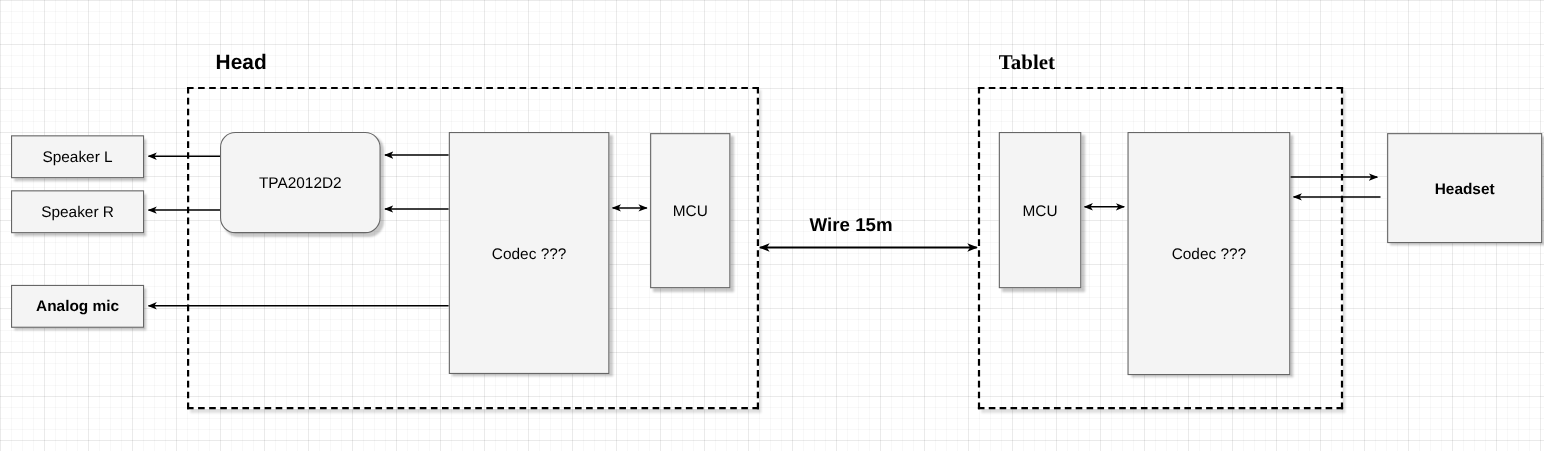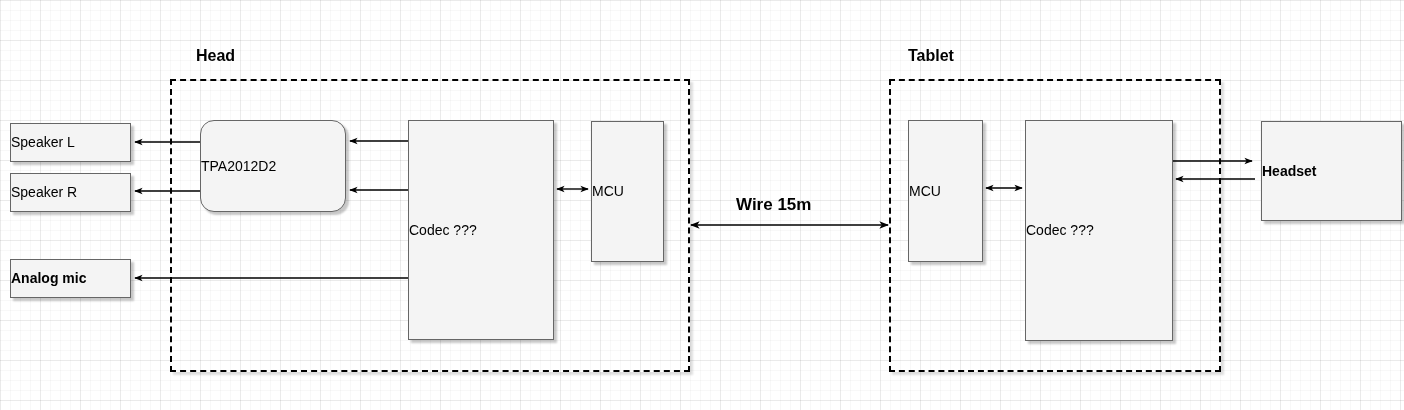--- a/index.html
+++ b/index.html
@@ -30,40 +30,40 @@
     height: 410px;
   }
   .node {
     position: absolute;
     box-sizing: border-box;
     background: #f4f4f4;
     border: 1px solid #666666;
     box-shadow: 3px 3px 2px rgba(0,0,0,0.22);
     display: flex;
     align-items: center;
-    justify-content: flex-start;
+    justify-content: center;
     font-family: "Liberation Sans", sans-serif;
     font-size: 14px;
     color: #000000;
     text-align: center;
     line-height: 1.2;
     z-index: 3;
   }
   .group-box {
     position: absolute;
     box-sizing: border-box;
     border: 2px dashed #000000;
     background: transparent;
     box-shadow: 3px 3px 2px rgba(0,0,0,0.13);
     z-index: 1;
   }
   .group-title {
     position: absolute;
     font-family: "Liberation Sans", sans-serif;
-    font-size: 16px;
+    font-size: 19px;
     font-weight: bold;
     color: #000000;
     white-space: nowrap;
     z-index: 4;
   }
   .edge-label {
     position: absolute;
     font-family: "Liberation Sans", sans-serif;
     font-size: 17px;
     font-weight: bold;
@@ -77,21 +77,21 @@
 </style>
 </head>
 <body>
 
 <div id="canvas">
 
   <div class="group-box" style="left:170px; top:79px; width:520px; height:293px;"></div>
   <div class="group-box" style="left:889px; top:79px; width:332px; height:293px;"></div>
 
   <div class="group-title" style="left:196px; top:47px;">Head</div>
-  <div class="group-title" style="left:908px; top:47px;">Tablet</div>
+  <div class="group-title" style="left:908px; top:47px;font-family:Liberation Serif, serif;">Tablet</div>
 
   <svg id="svglayer" viewBox="0 0 1404 410" width="1404" height="410" xmlns="http://www.w3.org/2000/svg">
     <defs>
       <marker id="arrEnd" viewBox="0 0 10 10" refX="9" refY="5" markerWidth="6" markerHeight="6" orient="auto-start-reverse">
         <path d="M 0 1 L 10 5 L 0 9 L 2.6 5 z" fill="#000000"></path>
       </marker>
       <marker id="arrStart" viewBox="0 0 10 10" refX="9" refY="5" markerWidth="6" markerHeight="6" orient="auto-start-reverse">
         <path d="M 0 1 L 10 5 L 0 9 L 2.6 5 z" fill="#000000"></path>
       </marker>
     </defs>

